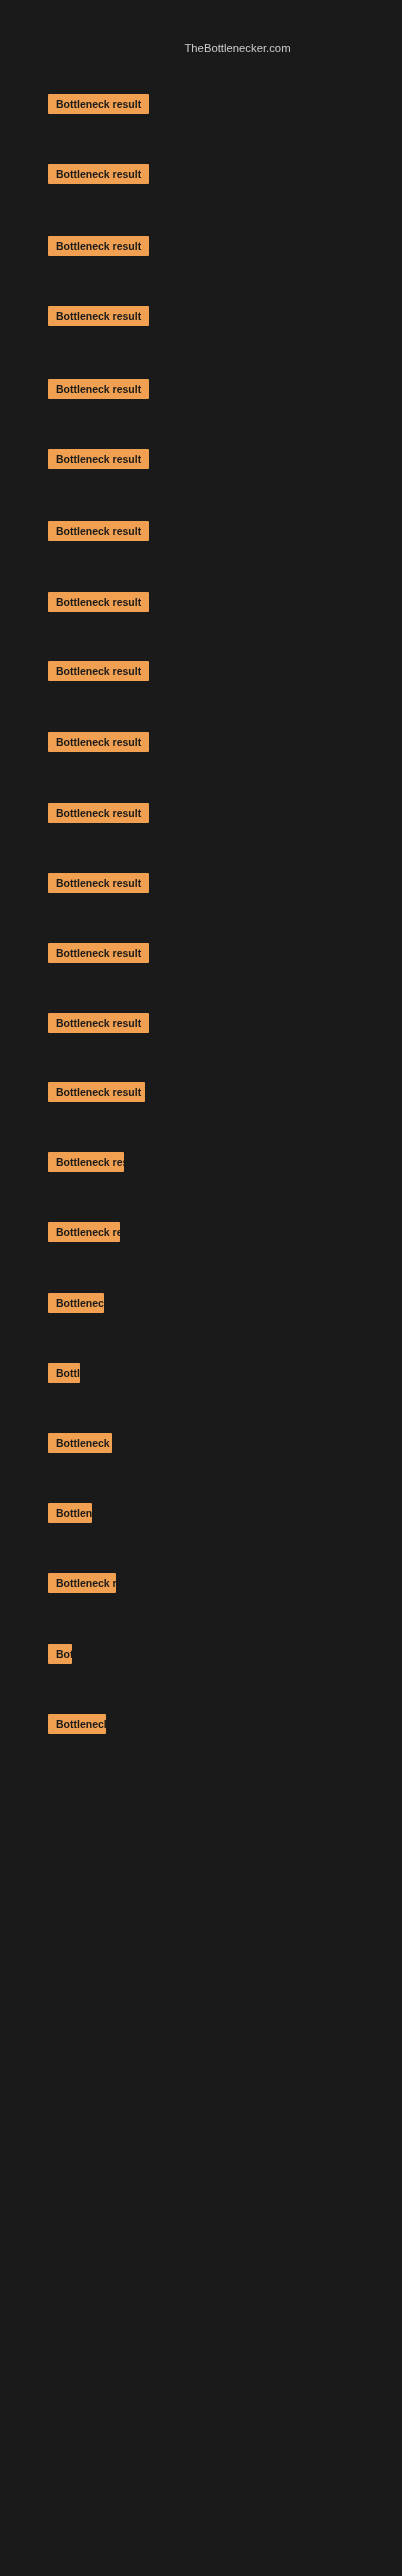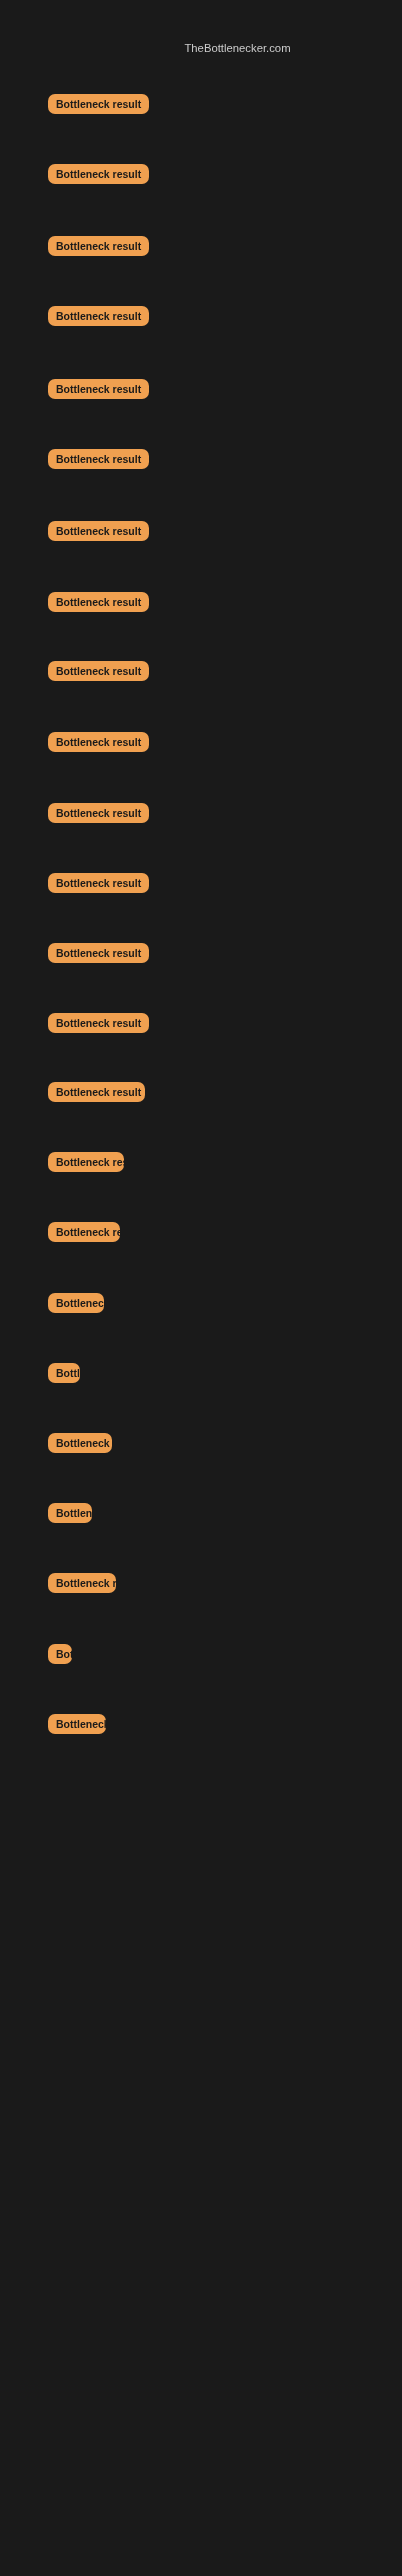--- a/index.html
+++ b/index.html
@@ -24,21 +24,21 @@
       width: 100%;
     }
 
     .bottleneck-badge {
       display: inline-block;
       background-color: #f0a050;
       color: #1a1a1a;
       font-size: 10.5px;
       font-weight: bold;
       padding: 4px 8px;
-      border-radius: 7px;
+      border-radius: 1px;
       white-space: nowrap;
       overflow: hidden;
     }
 
     .result-row {
       position: absolute;
       left: 0;
     }
   </style>
 </head>

